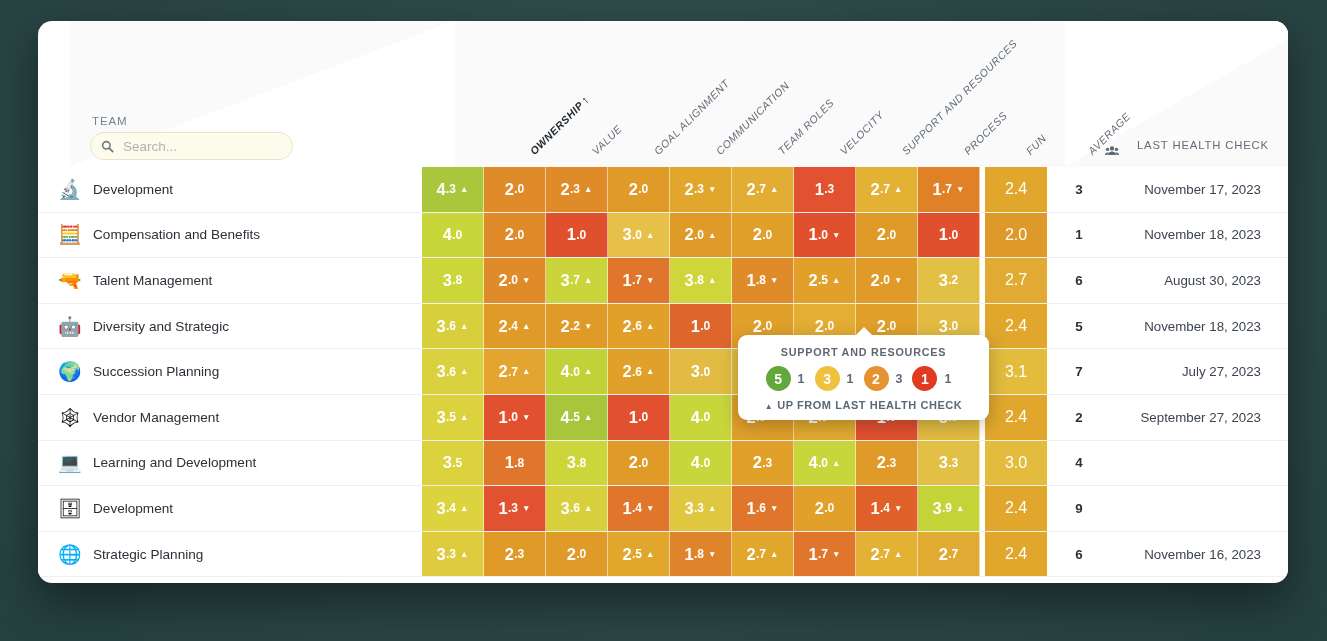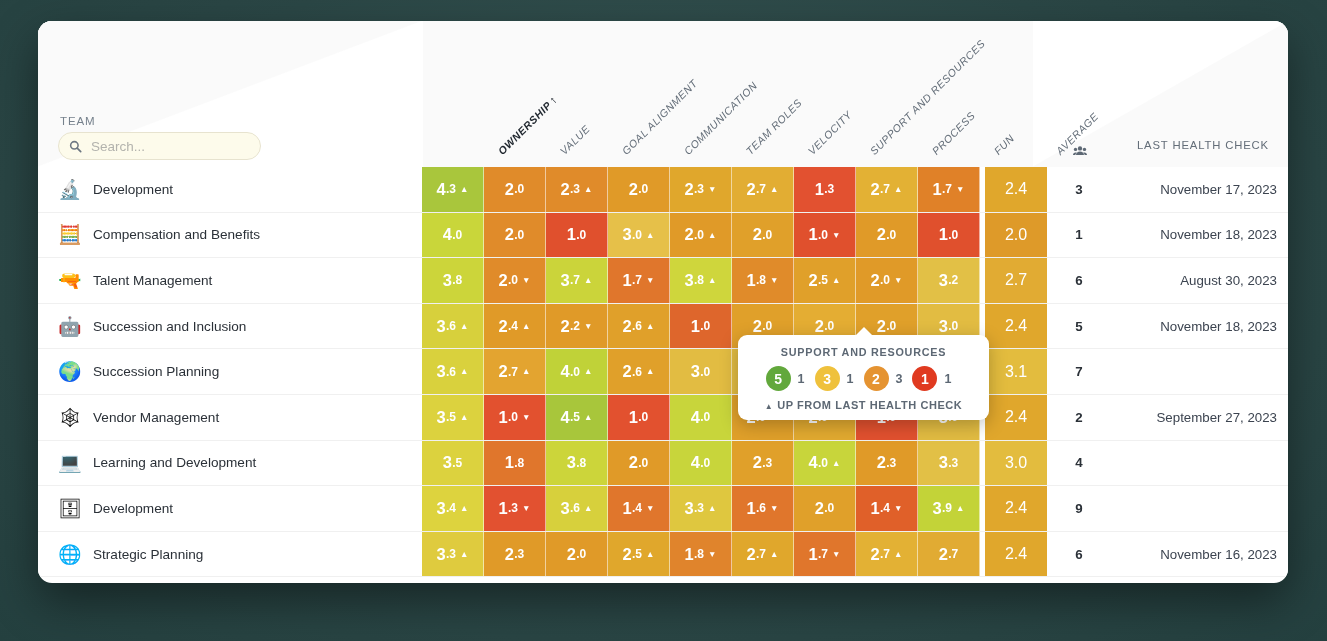--- a/index.html
+++ b/index.html
@@ -27,20 +27,21 @@
     box-shadow: 0 18px 46px rgba(0,0,0,.45);
     overflow: hidden;
   }
 
   
   .header {
     position: relative;
     height: 146px;
     background: #fafafa;
     overflow: hidden;
+    margin-left: 32px;
   }
   
   .header .wedge {
     position: absolute; left: 0; top: 0;
     width: 385px; height: 146px;
     background: linear-gradient(to bottom right, #fafafa 0%, #fafafa 49.6%, #ffffff 50%, #ffffff 100%);
   }
   .header .wedge2 {
     position: absolute; left: 995px; top: 0;
     width: 256px; height: 146px;
@@ -150,21 +151,21 @@
   }
   .count-cell {
     width: 64px; flex: 0 0 64px;
     display: flex; align-items: center; justify-content: center;
     font-size: 13.3px; color: #2b3138; font-weight: bold;
     background: #fff;
   }
   .date-cell {
     flex: 1 1 auto;
     display: flex; align-items: center; justify-content: flex-end;
-    padding-right: 11px;
+    padding-right: 27px;
     font-size: 13.3px; color: #3c4450;
     background: #fff;
   }
 
   
   .tooltip {
     position: absolute;
     left: 700px; top: 314px;
     width: 251px;
     background: #fff;
@@ -419,21 +420,21 @@
         <div class="avg-cell" style="background:#e1ab33">
           <span class="num">2</span>
           <span class="dec">.7</span>
         </div>
         <div class="count-cell">6</div>
         <div class="date-cell">August 30, 2023</div>
       </div>
       <div class="row">
         <div class="name-cell">
           <span class="emoji">🤖</span>
-          <span class="team-name">Succession and Inclusion</span>
+          <span class="team-name">Diversity and Strategic</span>
         </div>
         <div class="scores">
           <div class="cell" style="background:#d7d03c">
             <span class="num">3</span>
             <span class="dec">.6</span>
             <span class="tri">▲</span>
           </div>
           <div class="cell" style="background:#e09a28">
             <span class="num">2</span>
             <span class="dec">.4</span>
@@ -523,20 +524,21 @@
             <span class="num">3</span>
             <span class="dec">.9</span>
             <span class="tri">▲</span>
           </div>
         </div>
         <div class="avg-cell" style="background:#e3bc3e">
           <span class="num">3</span>
           <span class="dec">.1</span>
         </div>
         <div class="count-cell">7</div>
+        <div class="date-cell">July 27, 2023</div>
       </div>
       <div class="row">
         <div class="name-cell">
           <span class="emoji">🕸</span>
           <span class="team-name">Vendor Management</span>
         </div>
         <div class="scores">
           <div class="cell" style="background:#dcd23e">
             <span class="num">3</span>
             <span class="dec">.5</span>

